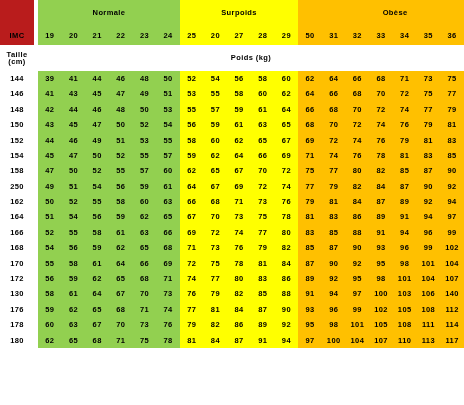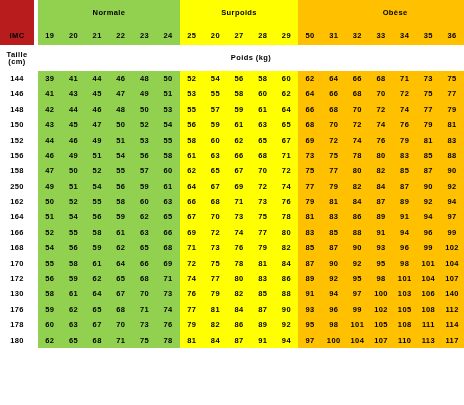--- a/index.html
+++ b/index.html
@@ -279,41 +279,41 @@
         <td class="cell c-yellow">65</td>
         <td class="cell c-yellow vrule">67</td>
         <td class="cell c-orange">69</td>
         <td class="cell c-orange vrule">72</td>
         <td class="cell c-orange">74</td>
         <td class="cell c-orange vrule">76</td>
         <td class="cell c-orange">79</td>
         <td class="cell c-orange vrule">81</td>
         <td class="cell c-orange lastcell">83</td>
       </tr>
-      <tr class="data-row hrule-top">
-        <td class="rowlabel">156</td>
-        <td class="spacer-col"></td>
-        <td class="cell c-green firstcell">46</td>
-        <td class="cell c-green">49</td>
-        <td class="cell c-green vrule">51</td>
-        <td class="cell c-green">54</td>
-        <td class="cell c-green vrule">56</td>
-        <td class="cell c-green">58</td>
-        <td class="cell c-yellow vrule">61</td>
-        <td class="cell c-yellow">63</td>
-        <td class="cell c-yellow vrule">66</td>
-        <td class="cell c-yellow">68</td>
-        <td class="cell c-yellow vrule">71</td>
-        <td class="cell c-orange">73</td>
-        <td class="cell c-orange vrule">75</td>
-        <td class="cell c-orange">78</td>
-        <td class="cell c-orange vrule">80</td>
-        <td class="cell c-orange">83</td>
-        <td class="cell c-orange vrule">85</td>
-        <td class="cell c-orange lastcell">88</td>
+      <tr class="data-row hrule-bottom">
+        <td class="rowlabel">154</td>
+        <td class="spacer-col"></td>
+        <td class="cell c-green firstcell">45</td>
+        <td class="cell c-green">47</td>
+        <td class="cell c-green vrule">50</td>
+        <td class="cell c-green">52</td>
+        <td class="cell c-green vrule">55</td>
+        <td class="cell c-green">57</td>
+        <td class="cell c-yellow vrule">59</td>
+        <td class="cell c-yellow">62</td>
+        <td class="cell c-yellow vrule">64</td>
+        <td class="cell c-yellow">66</td>
+        <td class="cell c-yellow vrule">69</td>
+        <td class="cell c-orange">71</td>
+        <td class="cell c-orange vrule">74</td>
+        <td class="cell c-orange">76</td>
+        <td class="cell c-orange vrule">78</td>
+        <td class="cell c-orange">81</td>
+        <td class="cell c-orange vrule">83</td>
+        <td class="cell c-orange lastcell">85</td>
       </tr>
       <tr class="data-row">
         <td class="rowlabel">158</td>
         <td class="spacer-col"></td>
         <td class="cell c-green firstcell">47</td>
         <td class="cell c-green">50</td>
         <td class="cell c-green vrule">52</td>
         <td class="cell c-green">55</td>
         <td class="cell c-green vrule">57</td>
         <td class="cell c-green">60</td>

